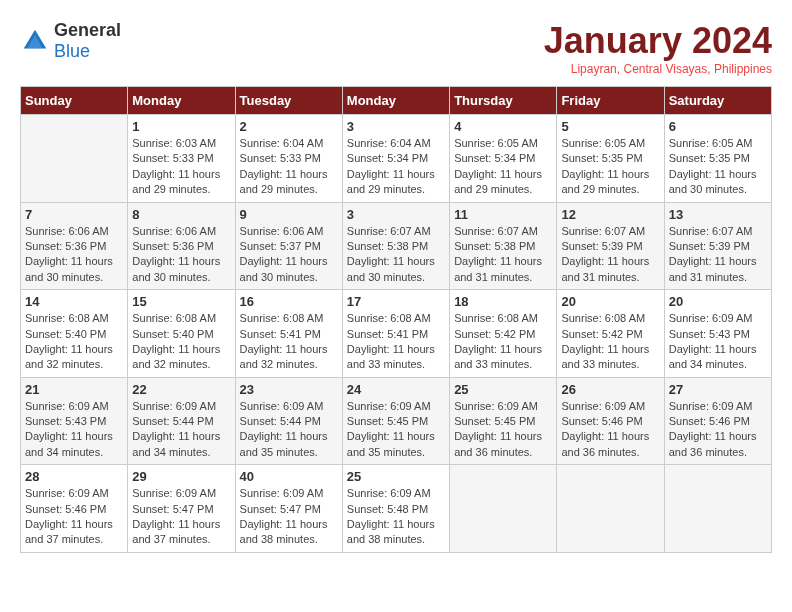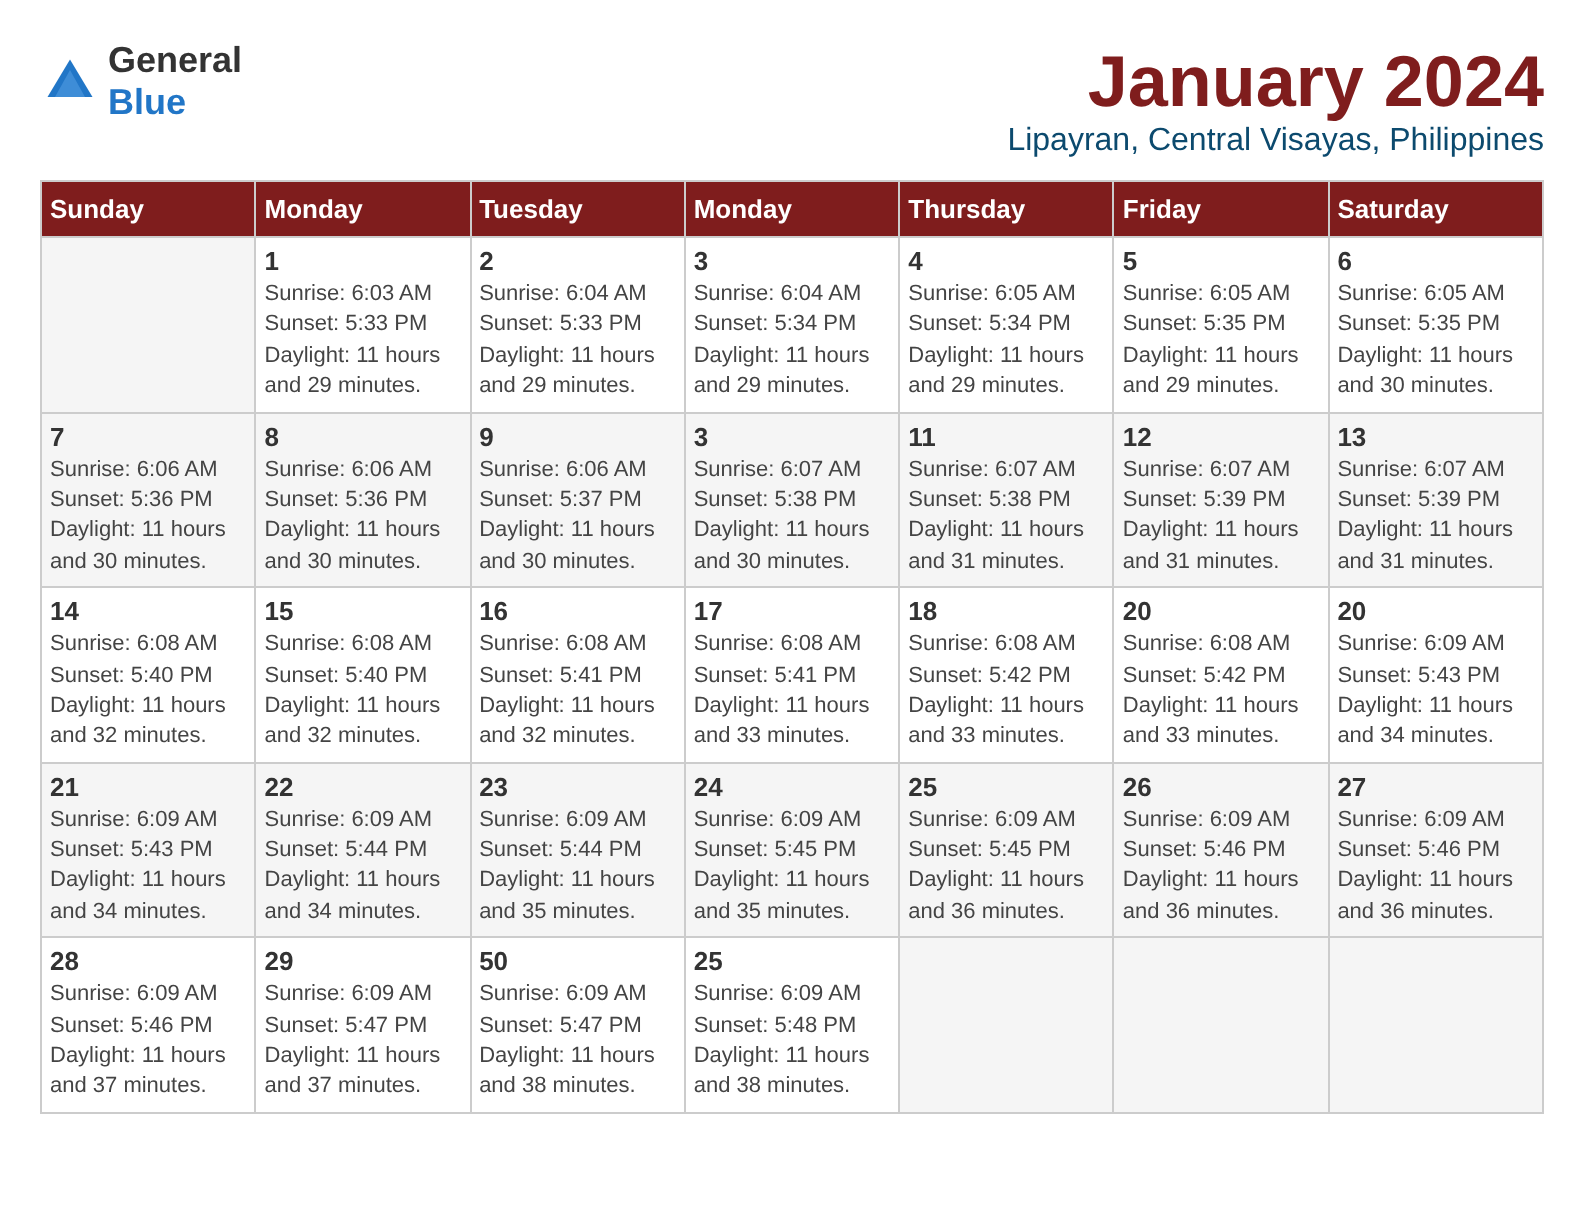--- a/index.html
+++ b/index.html
@@ -22,38 +22,38 @@
       gap: 4px;
     }
     .logo-text-general {
       font-size: 18px;
       font-weight: bold;
       color: #333;
       margin-top: 32px;
     }
     .logo-text-blue {
       font-size: 18px;
-      font-weight: bold;
+      font-weight: normal;
       color: #2176c7;
     }
     .logo-icon {
       width: 30px;
       height: 30px;
     }
     .title-block {
       text-align: right;
     }
     .main-title {
       font-size: 36px;
       font-weight: bold;
       color: #7f1d1d;
     }
     .subtitle {
-      font-size: 16px;
-      color: #0c4a6e;
+      font-size: 12px;
+      color: #ef4444;
     }
     table {
       width: 100%;
       border-collapse: collapse;
       table-layout: fixed;
     }
     thead tr th {
       background-color: #7f1d1d;
       color: #fff;
       font-size: 13px;
@@ -332,21 +332,21 @@
 and 37 minutes.</div>
         </td>
         <td>
           <span class="day-number">29</span>
           <div class="day-info" style="white-space: pre-line;">Sunrise: 6:09 AM
 Sunset: 5:47 PM
 Daylight: 11 hours
 and 37 minutes.</div>
         </td>
         <td>
-          <span class="day-number">50</span>
+          <span class="day-number">40</span>
           <div class="day-info" style="white-space: pre-line;">Sunrise: 6:09 AM
 Sunset: 5:47 PM
 Daylight: 11 hours
 and 38 minutes.</div>
         </td>
         <td>
           <span class="day-number">25</span>
           <div class="day-info" style="white-space: pre-line;">Sunrise: 6:09 AM
 Sunset: 5:48 PM
 Daylight: 11 hours

